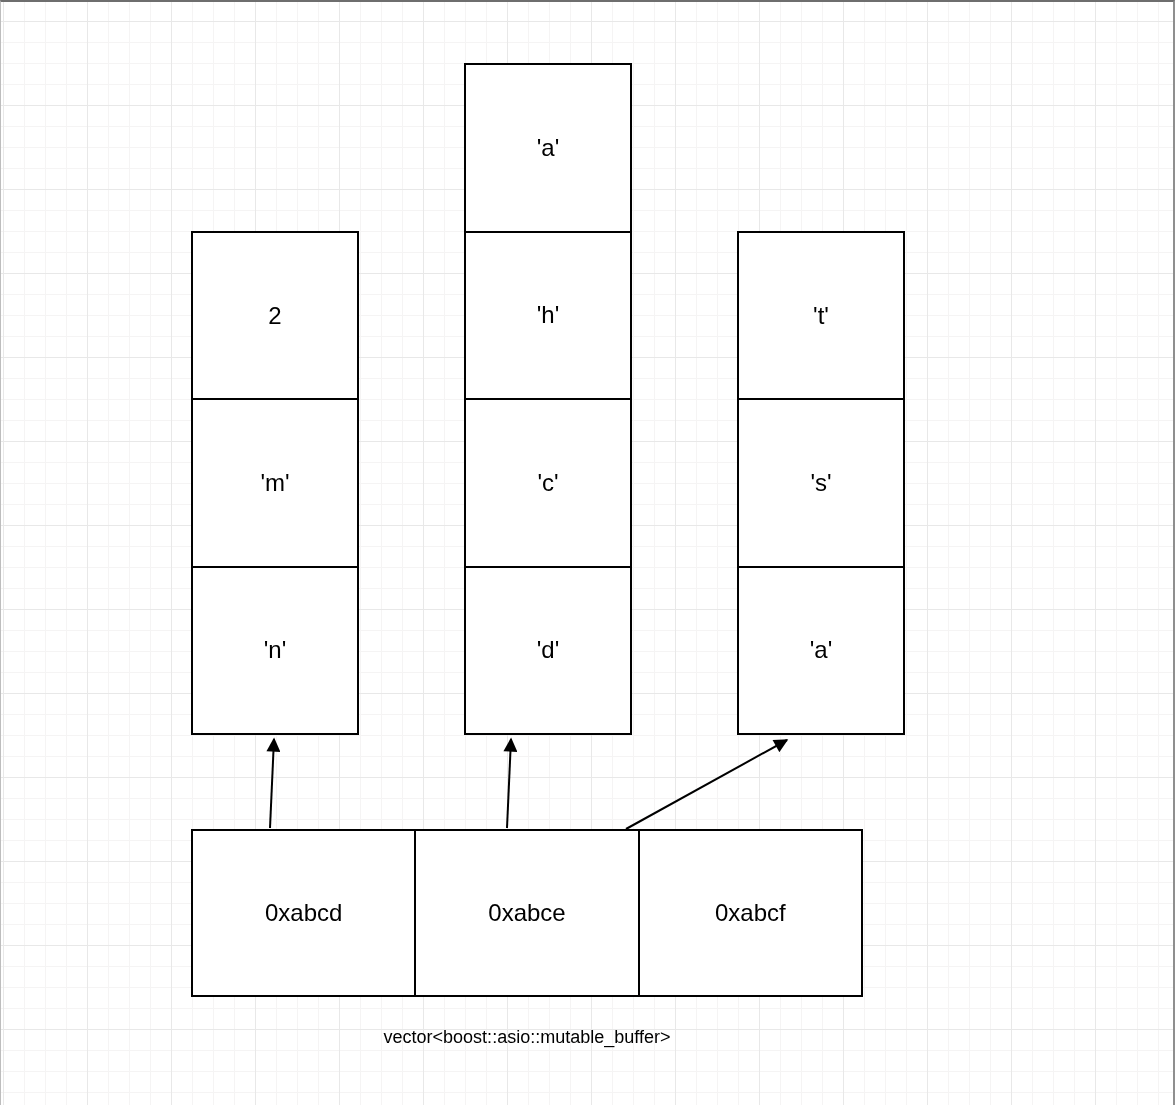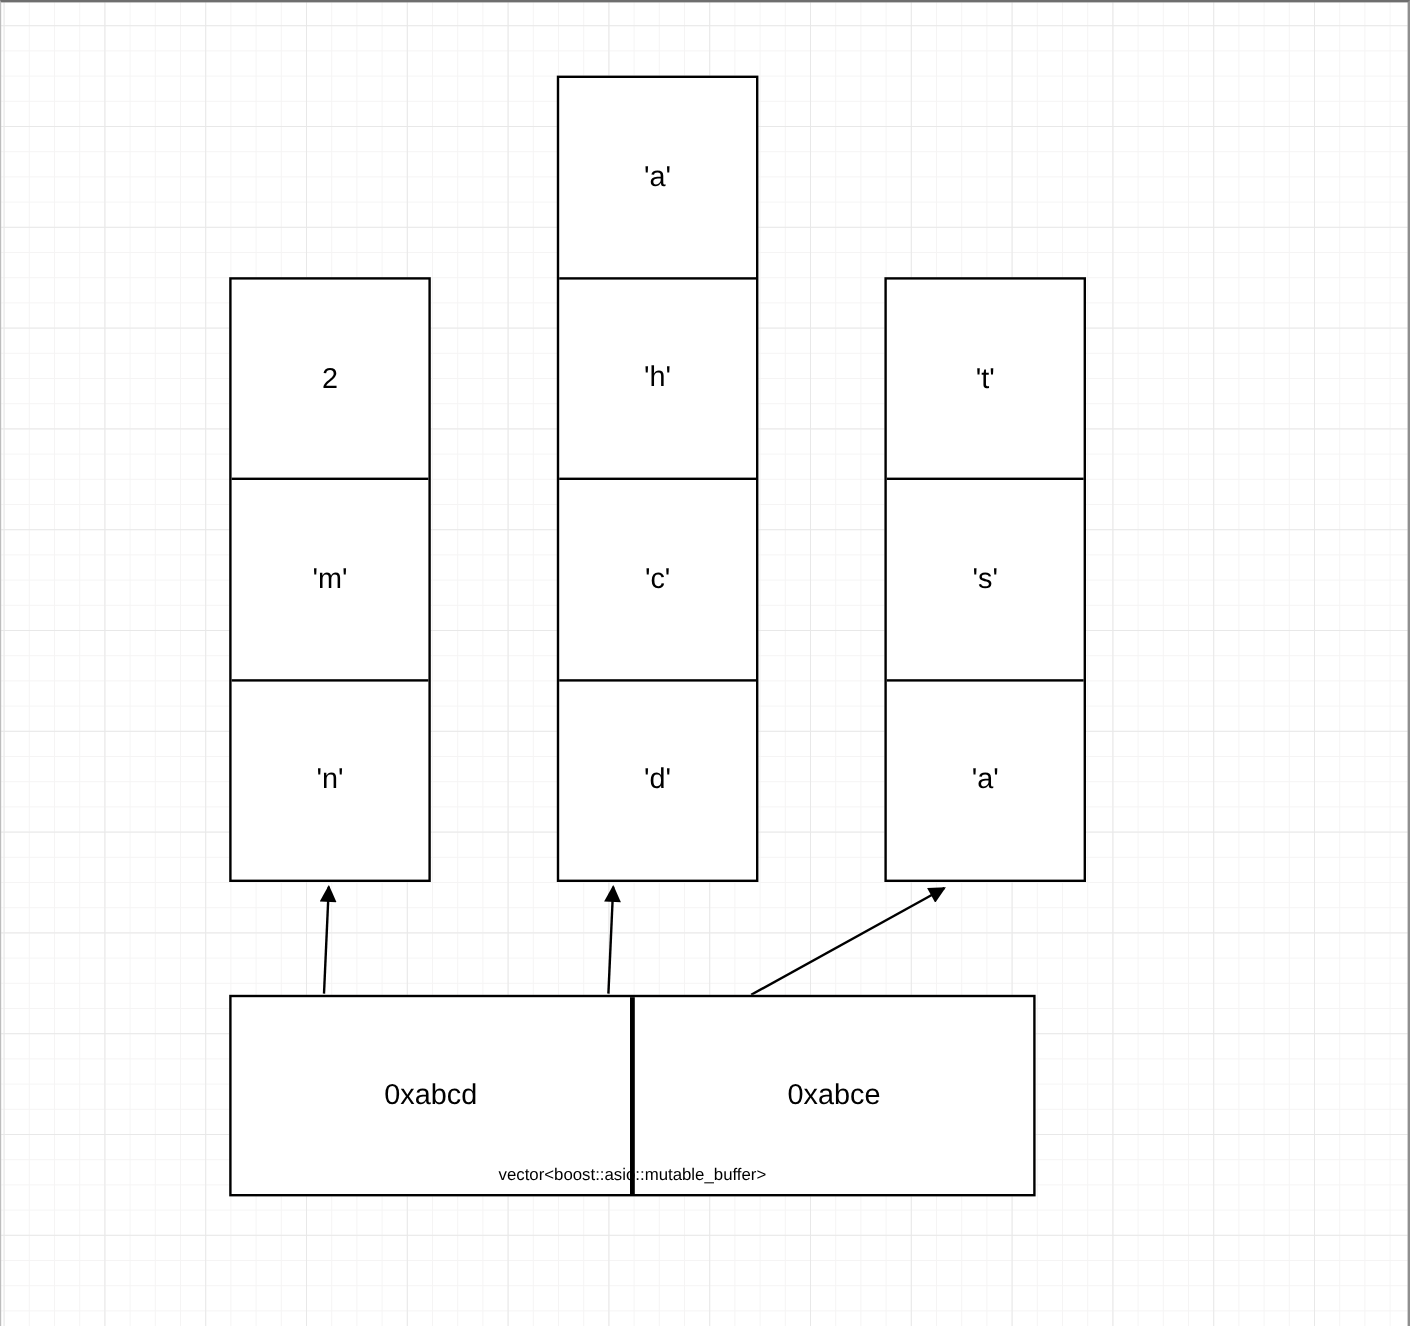--- a/index.html
+++ b/index.html
@@ -45,28 +45,28 @@
   .cell {
     flex: 1 1 0;
     display: flex;
     align-items: center;
     justify-content: center;
     font-size: 24px;
     color: #000000;
     white-space: nowrap;
   }
   .col .cell + .cell { border-top: 2px solid #000000; }
-  .row .cell + .cell { border-left: 4px solid #000000; }
+  .row .cell + .cell { border-left: 2px solid #000000; }
   .caption {
     position: absolute;
     left: 190px;
-    top: 968px;
+    top: 1025px;
     width: 672px;
     text-align: center;
-    font-size: 14px;
+    font-size: 18px;
     color: #000000;
     white-space: nowrap;
   }
 </style>
 </head>
 <body>
 
 <div class="canvas">
 
   <svg class="arrows" width="1175" height="1105" viewBox="0 0 1175 1105" xmlns="http://www.w3.org/2000/svg">
@@ -95,17 +95,18 @@
 
   <div class="shape col" style="left:736px; top:229px; height:504px;">
     <div class="cell">'t'</div>
     <div class="cell">'s'</div>
     <div class="cell">'a'</div>
   </div>
 
   <div class="shape row">
     <div class="cell">0xabcd</div>
     <div class="cell">0xabce</div>
+    <div class="cell">0xabcf</div>
   </div>
 
   <div class="caption">vector&lt;boost::asio::mutable_buffer&gt;</div>
 
 </div>
 
 </body></html>

